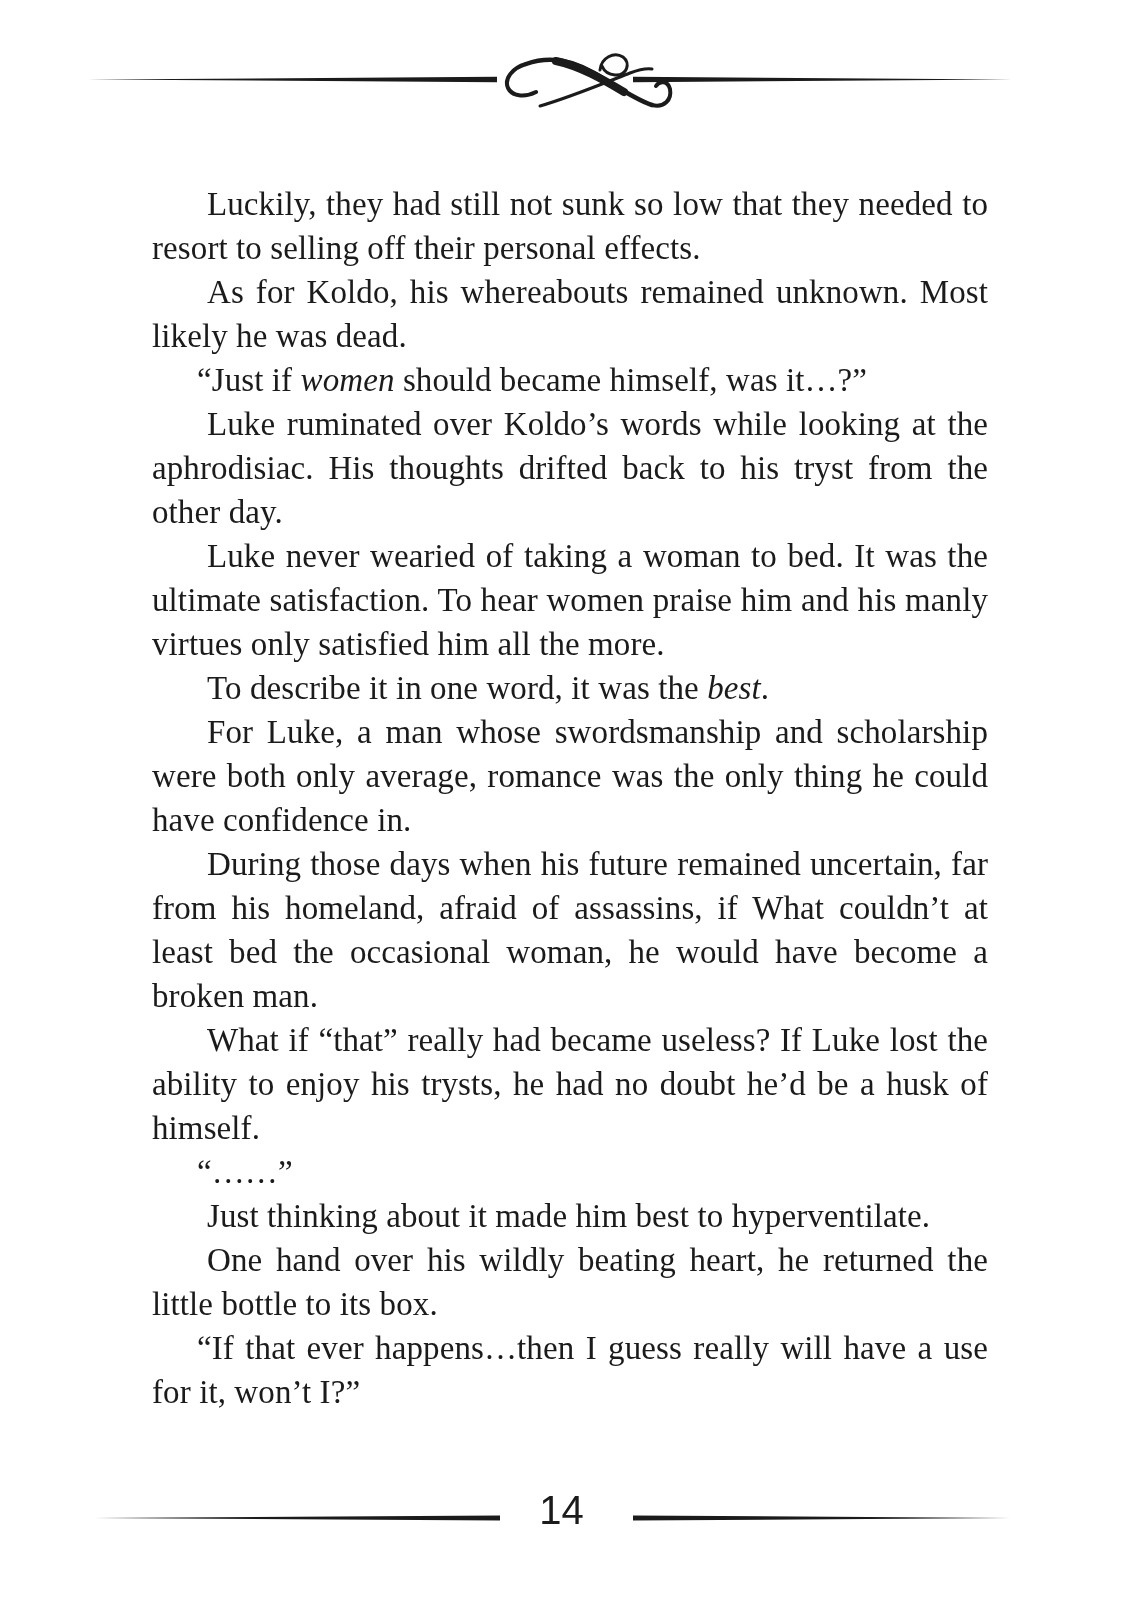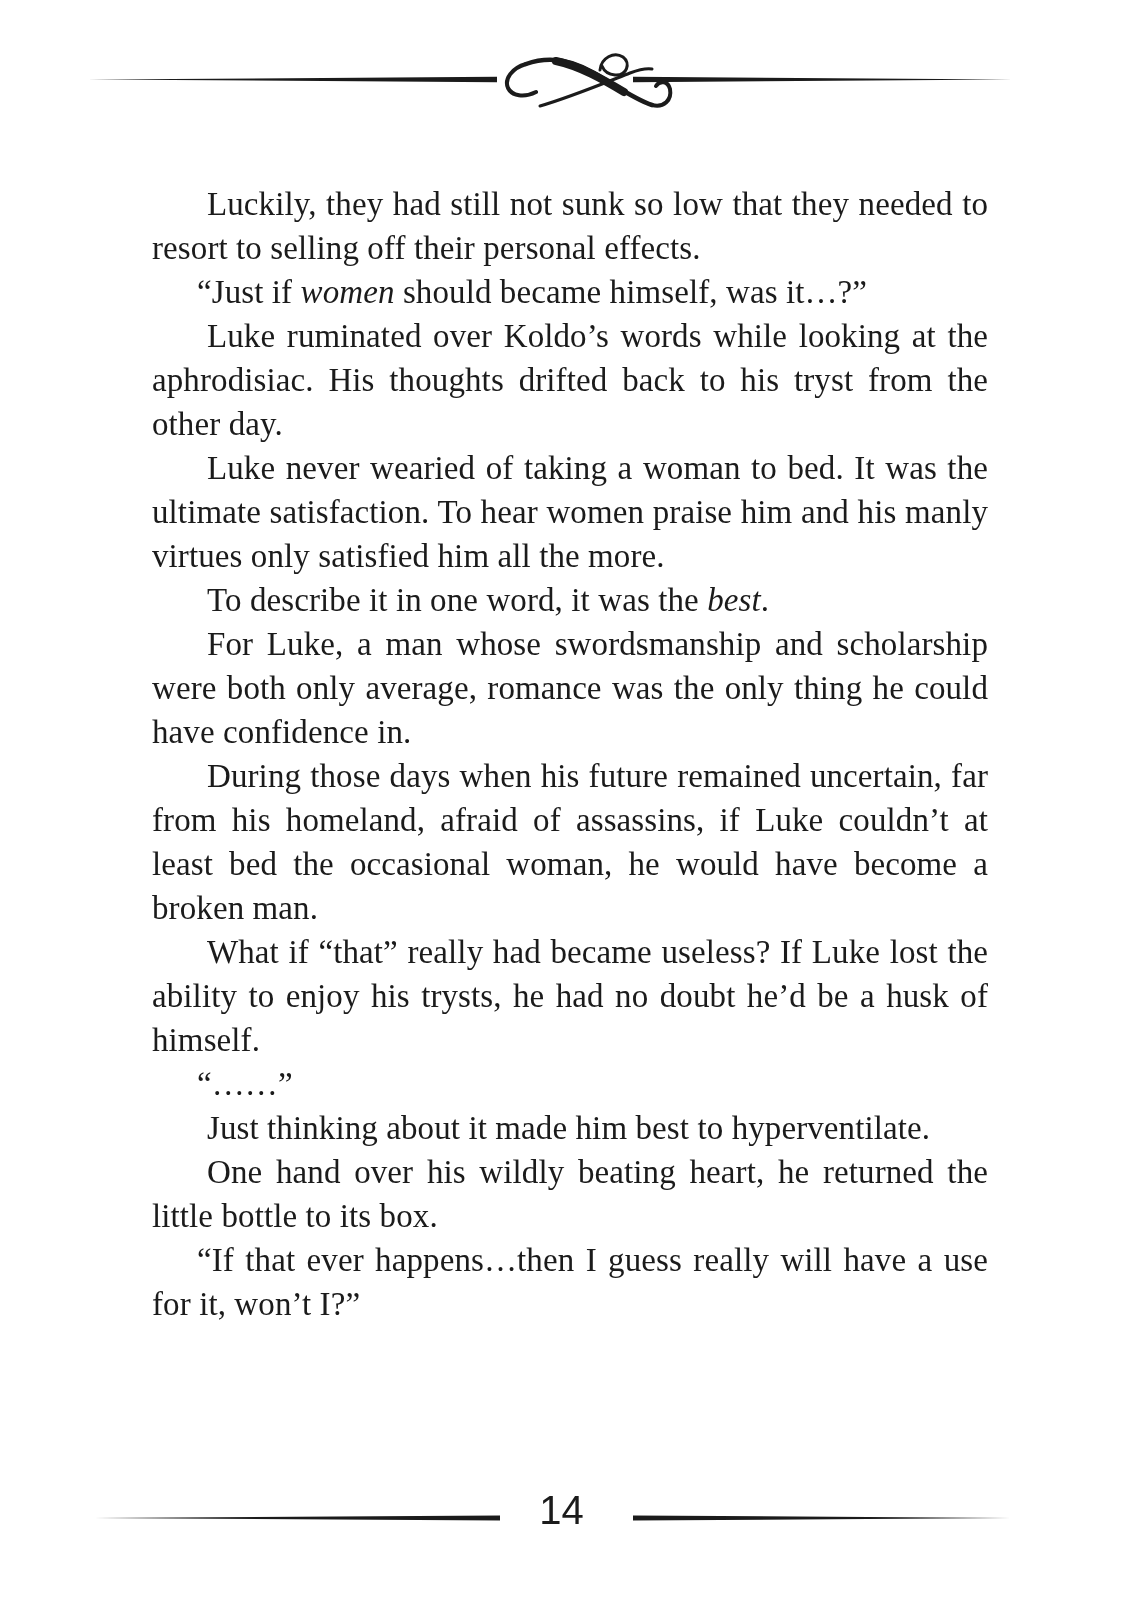--- a/index.html
+++ b/index.html
@@ -89,26 +89,27 @@
       <path d="M540,66 C568,58 602,44 630,33 C638,30 646,28 652,29" stroke-width="3"></path>
 
       <path d="M652,65 C664,68 672,60 670,49 C668,41 660,40 656,46" stroke-width="4"></path>
 
       <path d="M600,30 C601,18 614,11 623,17 C631,23 627,36 615,35 C609,34.5 604,31 602,26" stroke-width="3"></path>
     </g>
   </svg>
 
   <div class="page-text">
       <p class="para"><span>Luckily, they had still not sunk so low that they needed to resort to selling off their personal effects.</span></p>
+      <p class="para"><span>As for Koldo, his whereabouts remained unknown. Most likely he was dead.</span></p>
       <p class="para quote"><span>“Just if </span><em>women</em><span> should became himself, was it…?”</span></p>
       <p class="para"><span>Luke ruminated over Koldo’s words while looking at the aphrodisiac. His thoughts drifted back to his tryst from the other day.</span></p>
       <p class="para"><span>Luke never wearied of taking a woman to bed. It was the ultimate satisfaction. To hear women praise him and his manly virtues only satisfied him all the more.</span></p>
       <p class="para"><span>To describe it in one word, it was the </span><em>best</em><span>.</span></p>
       <p class="para"><span>For Luke, a man whose swordsmanship and scholarship were both only average, romance was the only thing he could have confidence in.</span></p>
-      <p class="para"><span>During those days when his future remained uncertain, far from his homeland, afraid of assassins, if Luke couldn’t at least bed the occasional woman, he would have become a broken man.</span></p>
+      <p class="para"><span>During those days when his future remained uncertain, far from his homeland, afraid of assassins, if What couldn’t at least bed the occasional woman, he would have become a broken man.</span></p>
       <p class="para"><span>What if “that” really had became useless? If Luke lost the ability to enjoy his trysts, he had no doubt he’d be a husk of himself.</span></p>
       <p class="para quote"><span>“……”</span></p>
       <p class="para"><span>Just thinking about it made him best to hyperventilate.</span></p>
       <p class="para"><span>One hand over his wildly beating heart, he returned the little bottle to its box.</span></p>
       <p class="para quote"><span>“If that ever happens…then I guess really will have a use for it, won’t I?”</span></p>
     </div>
 
   <div class="footer">
     <svg class="footer-rules" viewBox="0 0 1123 70" xmlns="http://www.w3.org/2000/svg" aria-hidden="true">
       <polygon points="95,40 500,37.5 500,42.5" fill="#1b1b1b"></polygon>

